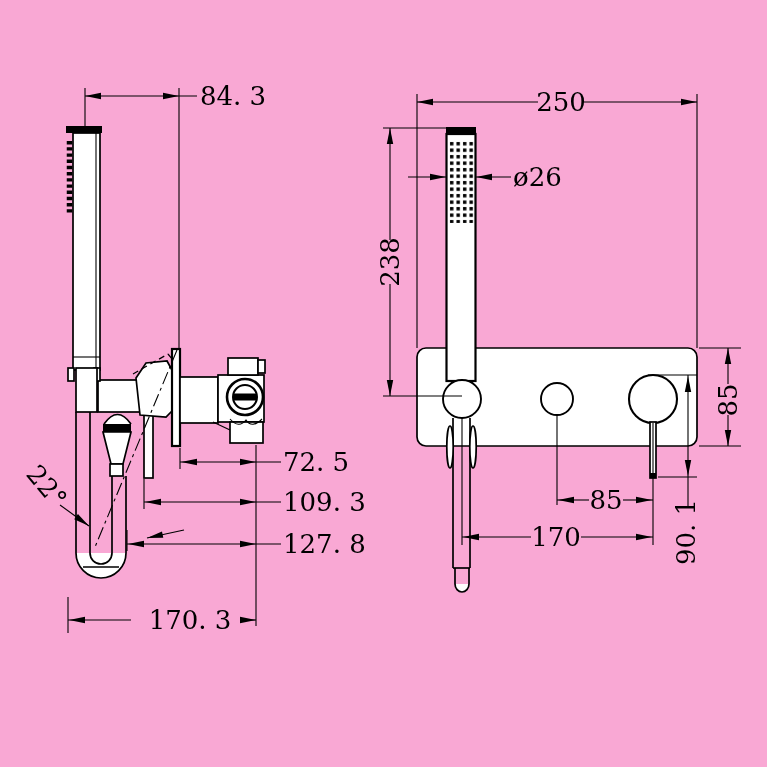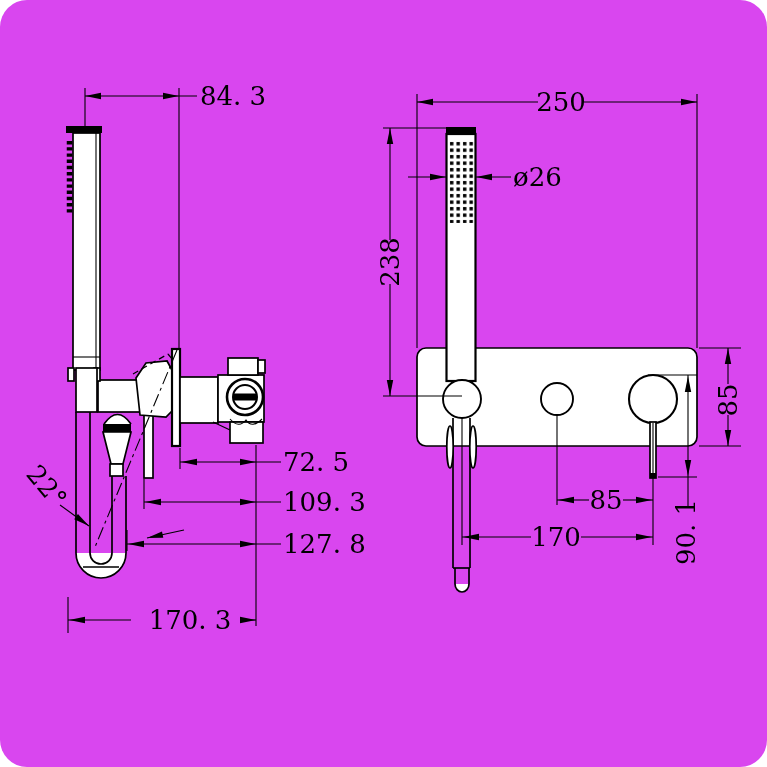--- a/index.html
+++ b/index.html
@@ -1,16 +1,16 @@
 <!DOCTYPE html>
 <html><head>
 <meta charset="utf-8">
 <style>
   html,body{margin:0;padding:0;background:#ffffff;width:767px;height:767px;overflow:hidden;}
-  .sheet{width:767px;height:767px;background:#d946ef;border-radius:27px;}
+  .sheet{width:767px;height:767px;background:#f9a8d4;}
   svg{display:block;}
   text{font-family:"DejaVu Serif","Liberation Serif",serif;font-size:26px;fill:#000;}
   .ln{stroke:#000;stroke-width:1.1;fill:none;}
   .part{stroke:#000;stroke-width:1.7;fill:#fff;}
   .thick{stroke:#000;stroke-width:2.2;fill:#fff;}
   .solid{fill:#000;stroke:none;}
   .dash{stroke:#000;stroke-width:1.2;fill:none;stroke-dasharray:6 4;}
   .cdash{stroke:#000;stroke-width:1.1;fill:none;stroke-dasharray:13 4 3 4;}
 </style>
 </head>

